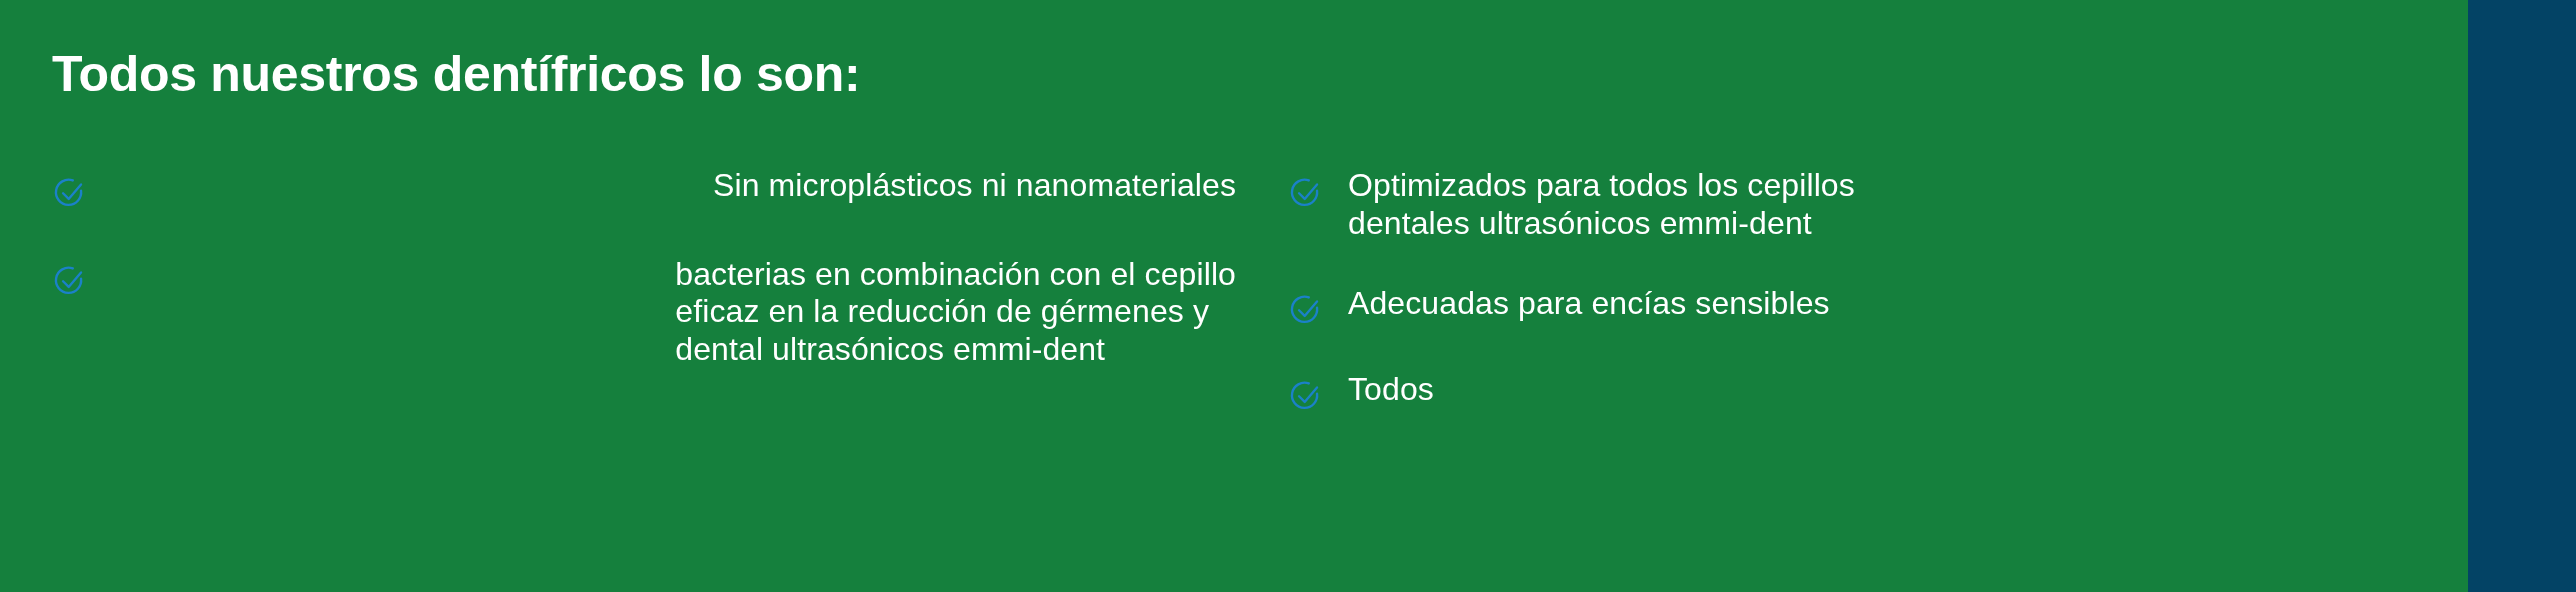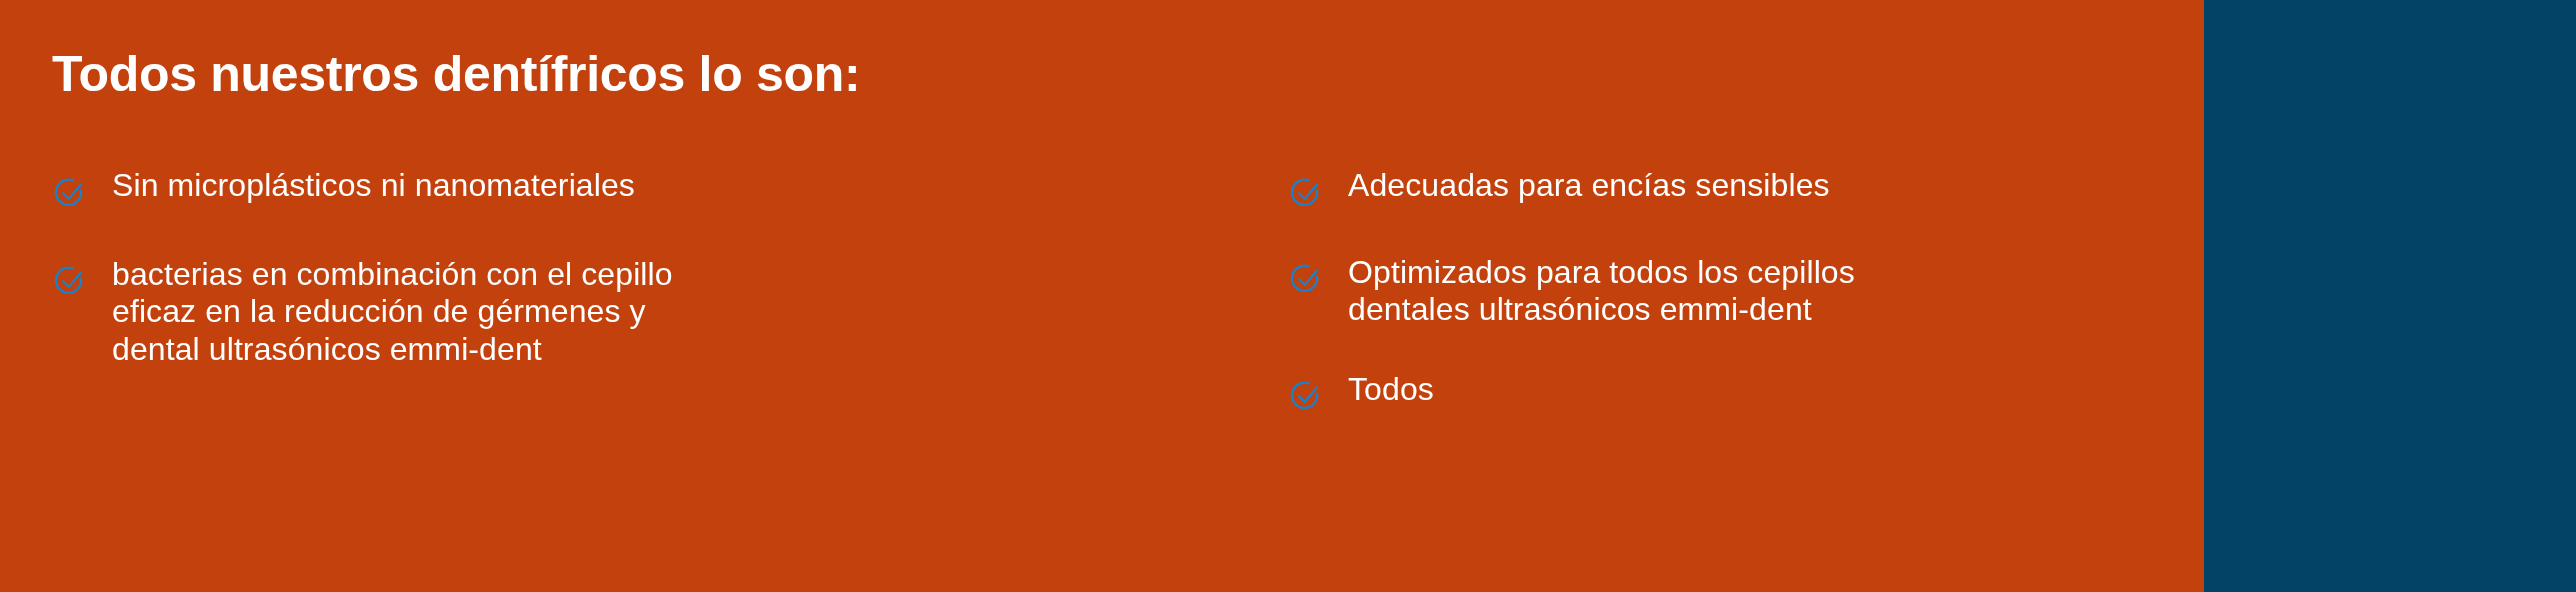--- a/index.html
+++ b/index.html
@@ -12,23 +12,23 @@
   }
 
   body {
     font-family:"Liberation Sans", sans-serif;
     color:#ffffff;
     -webkit-font-smoothing:antialiased;
   }
 
   .panel {
     position:relative;
-    width:2204px;
+    width:2468px;
     height:592px;
-    background:#c2410c;
+    background:#15803d;
     padding:4px;
   }
 
   .heading {
     position:absolute;
     left:52px;
     top:49px;
     font-size:50px;
     font-weight:700;
     letter-spacing:-0.3px;
@@ -54,21 +54,21 @@
 
   .col-left  { width:1236px; padding-left:52px; }
   .col-right { width:1236px; padding-left:52px; }
 
   .feature {
     display:flex;
     flex-direction:row;
     align-items:flex-start;
   }
 
-  .col-left  .feature { margin-bottom:32px; }
+  .col-left  .feature { margin-bottom:32px;justify-content:space-between; }
   .col-right .feature { margin-bottom:30px; }
   .feature:last-child { margin-bottom:0; }
 
   .check-icon {
     flex:0 0 auto;
     width:37px;
     height:37px;
     margin-right:23px;
     margin-top:19.6px;
   }
@@ -130,34 +130,34 @@
     <div class="col col-right">
 
       <div class="feature">
         <span class="check-icon">
           <svg viewBox="0 0 72 72" xmlns="http://www.w3.org/2000/svg">
             <path d="M56.5 30.5 A24.5 24.5 0 1 1 40.5 10.6" fill="none" stroke="#1B81C8" stroke-width="4.6" stroke-linecap="round"></path>
             <path d="M21.5 35.5 L32.5 46.5 L56.5 18.5" fill="none" stroke="#1B81C8" stroke-width="4.6" stroke-linecap="round" stroke-linejoin="round"></path>
           </svg>
         </span>
         <div class="feature-text">
-          <span class="ln">Adecuadas para encías sensibles</span>
+          <span class="ln">Optimizados para todos los cepillos</span>
+          <span class="ln">dentales ultrasónicos emmi-dent</span>
         </div>
       </div>
 
       <div class="feature">
         <span class="check-icon">
           <svg viewBox="0 0 72 72" xmlns="http://www.w3.org/2000/svg">
             <path d="M56.5 30.5 A24.5 24.5 0 1 1 40.5 10.6" fill="none" stroke="#1B81C8" stroke-width="4.6" stroke-linecap="round"></path>
             <path d="M21.5 35.5 L32.5 46.5 L56.5 18.5" fill="none" stroke="#1B81C8" stroke-width="4.6" stroke-linecap="round" stroke-linejoin="round"></path>
           </svg>
         </span>
         <div class="feature-text">
-          <span class="ln">Optimizados para todos los cepillos</span>
-          <span class="ln">dentales ultrasónicos emmi-dent</span>
+          <span class="ln">Adecuadas para encías sensibles</span>
         </div>
       </div>
 
       <div class="feature">
         <span class="check-icon">
           <svg viewBox="0 0 72 72" xmlns="http://www.w3.org/2000/svg">
             <path d="M56.5 30.5 A24.5 24.5 0 1 1 40.5 10.6" fill="none" stroke="#1B81C8" stroke-width="4.6" stroke-linecap="round"></path>
             <path d="M21.5 35.5 L32.5 46.5 L56.5 18.5" fill="none" stroke="#1B81C8" stroke-width="4.6" stroke-linecap="round" stroke-linejoin="round"></path>
           </svg>
         </span>

